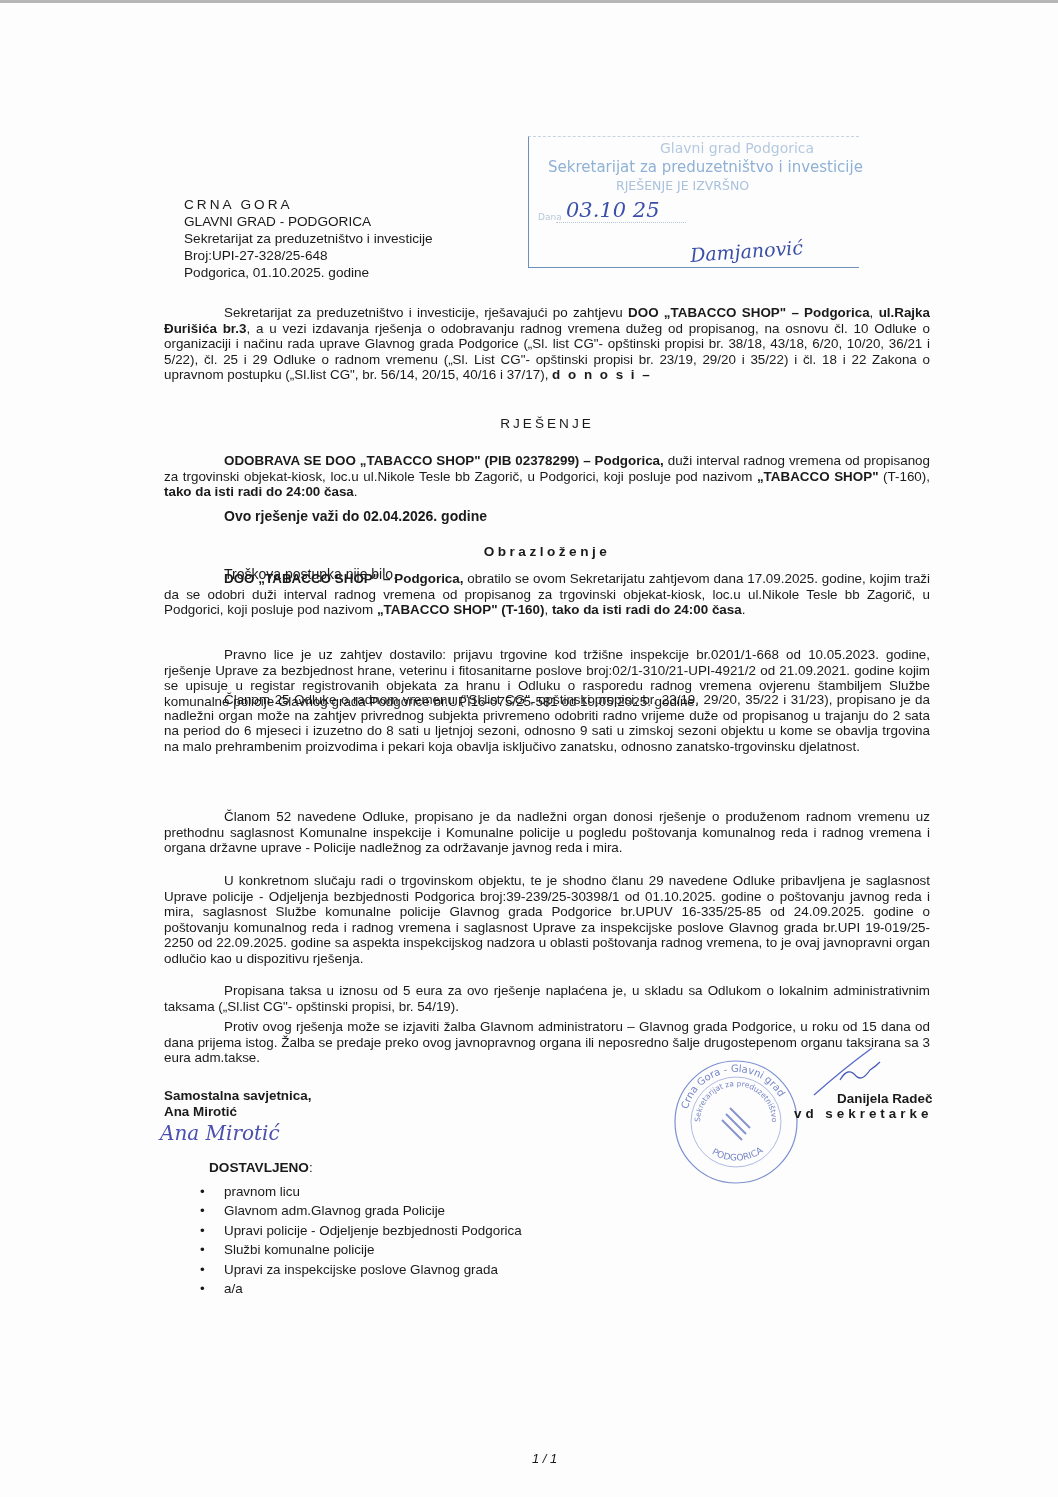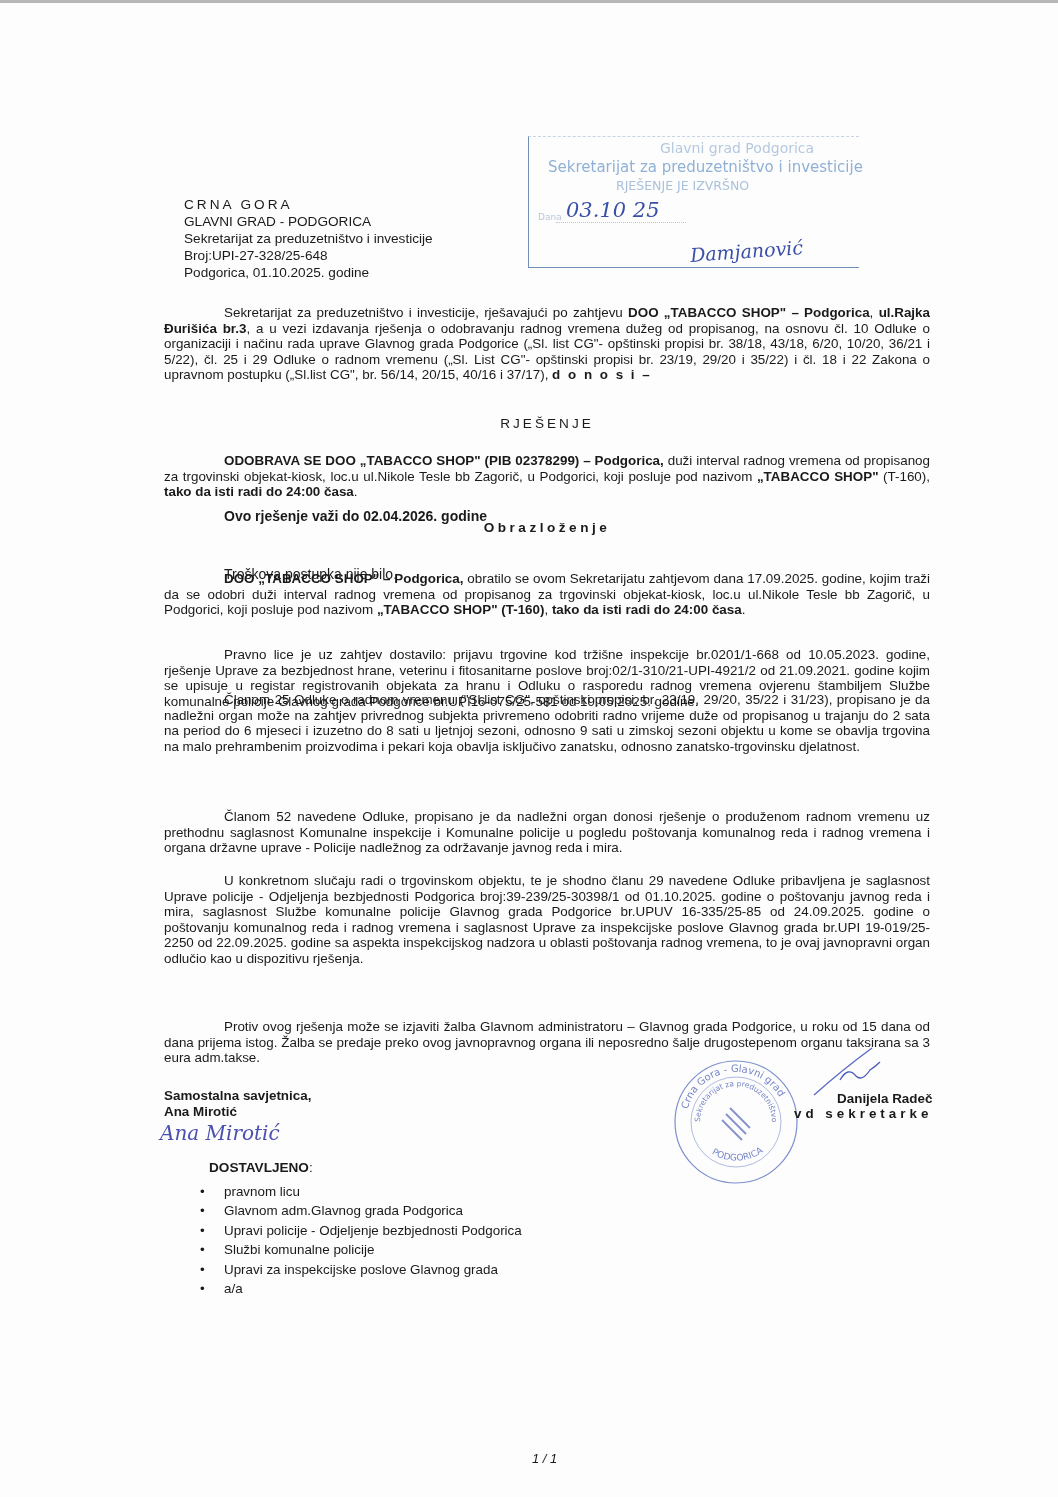--- a/index.html
+++ b/index.html
@@ -56,21 +56,21 @@
     <span class="ind"></span><span>Sekretarijat za preduzetništvo i investicije, rješavajući po zahtjevu </span><span class="b">DOO „TABACCO SHOP" – Podgorica</span><span>, </span><span class="b">ul.Rajka Đurišića br.3</span><span>, a u vezi izdavanja rješenja o odobravanju radnog vremena dužeg od propisanog, na osnovu čl. 10 Odluke o organizaciji i načinu rada uprave Glavnog grada Podgorice („Sl. list CG"- opštinski propisi br. 38/18, 43/18, 6/20, 10/20, 36/21 i 5/22), čl. 25 i 29 Odluke o radnom vremenu („Sl. List  CG"- opštinski propisi br. 23/19, 29/20 i 35/22) i čl. 18 i 22 Zakona o upravnom postupku („Sl.list CG", br. 56/14, 20/15, 40/16 i 37/17), </span><span class="b" style="letter-spacing:2px;">d o n o s i –</span>
   </div>
 
   <div class="center-title" style="top:416px;">RJEŠENJE</div>
   <div class="para" style="top:453px;">
     <span class="ind"></span><span class="b">ODOBRAVA SE DOO „TABACCO SHOP" (PIB 02378299) – Podgorica,</span><span> duži interval radnog vremena od propisanog za trgovinski objekat-kiosk, loc.u ul.Nikole Tesle bb Zagorič, u Podgorici, koji posluje pod nazivom </span><span class="b">„TABACCO SHOP"</span><span> (T-160), </span><span class="b">tako da isti radi do 24:00 časa</span><span>.</span>
   </div>
   <div class="indent-line b" style="top:508px;">Ovo rješenje važi do 02.04.2026. godine</div>
   <div class="indent-line" style="top:526px;margin-top:40px;">Troškova postupka nije bilo.</div>
 
-  <div class="center-title b" style="top:520px; letter-spacing:3.5px;">Obrazloženje</div>
+  <div class="center-title b" style="top:544px; letter-spacing:3.5px;">Obrazloženje</div>
 
   <div class="para" style="top:571px;">
     <span class="ind"></span><span class="b">DOO „TABACCO SHOP" – Podgorica,</span><span> obratilo se ovom Sekretarijatu zahtjevom dana 17.09.2025. godine, kojim traži da se odobri duži interval radnog vremena od propisanog za trgovinski objekat-kiosk, loc.u ul.Nikole Tesle bb Zagorič, u Podgorici, koji posluje pod nazivom </span><span class="b">„TABACCO SHOP" (T-160)</span><span>, </span><span class="b">tako da isti radi do 24:00 časa</span><span>.</span>
   </div>
 
   <div class="para" style="top:619px;margin-top:28px;">
     <span class="ind"></span><span>Pravno lice je uz zahtjev dostavilo: prijavu trgovine kod tržišne inspekcije br.0201/1-668 od 10.05.2023. godine, rješenje Uprave za bezbjednost hrane, veterinu i fitosanitarne poslove broj:02/1-310/21-UPI-4921/2 od 21.09.2021. godine kojim se upisuje u registar registrovanih objekata za hranu i Odluku o rasporedu radnog vremena ovjerenu štambiljem Službe komunalne policije Glavnog grada Podgorice br.UPI16-075/25-581 od 19.05.2025. godine.</span>
   </div>
 
   <div class="para" style="top:692px;">
@@ -78,35 +78,38 @@
   </div>
 
   <div class="para" style="top:809px;">
     <span class="ind"></span><span>Članom 52 navedene Odluke, propisano je da nadležni organ donosi rješenje o produženom radnom vremenu uz prethodnu saglasnost Komunalne inspekcije i Komunalne policije u pogledu poštovanja komunalnog reda i radnog vremena i organa državne uprave - Policije nadležnog za održavanje javnog reda i mira.</span>
   </div>
 
   <div class="para" style="top:873px;">
     <span class="ind"></span><span>U konkretnom slučaju radi o trgovinskom objektu, te je shodno članu 29 navedene Odluke pribavljena je saglasnost Uprave policije - Odjeljenja bezbjednosti Podgorica broj:39-239/25-30398/1 od 01.10.2025. godine o poštovanju javnog reda i mira, saglasnost Službe komunalne policije Glavnog grada Podgorice br.UPUV 16-335/25-85 od 24.09.2025. godine o poštovanju komunalnog reda i radnog vremena i saglasnost Uprave za inspekcijske poslove Glavnog grada br.UPI 19-019/25-2250 od 22.09.2025. godine sa aspekta inspekcijskog nadzora u oblasti poštovanja radnog vremena, to je ovaj javnopravni organ odlučio kao u dispozitivu rješenja.</span>
   </div>
 
+  <div class="para" style="top:983px;">
+    <span class="ind"></span><span>Propisana taksa u iznosu od 5 eura za ovo rješenje naplaćena je, u skladu sa Odlukom o lokalnim administrativnim taksama („Sl.list CG"- opštinski propisi, br. 54/19).</span>
+  </div>
 
   <div class="para" style="top:1019px;">
     <span class="ind"></span><span>Protiv ovog rješenja može se izjaviti žalba Glavnom administratoru – Glavnog grada Podgorice, u roku od 15 dana od dana prijema istog. Žalba se predaje preko ovog javnopravnog organa ili neposredno šalje drugostepenom organu taksirana sa 3 eura adm.takse.</span>
   </div>
 
   <div class="sig-block">
     <div class="b"><span>Samostalna savjetnica</span>,</div>
     <div class="b">Ana Mirotić</div>
   </div>
   <div class="hand" style="left:160px; top:1121px; font-size:20px; color:#4a4fb0;">Ana Mirotić</div>
 
   <div class="dost b"><span>DOSTAVLJENO</span><span style="font-weight:normal;">:</span></div>
   <ul class="dost-list">
     <li><span class="bullet">•</span><span>pravnom licu</span></li>
-    <li><span class="bullet">•</span><span>Glavnom adm.Glavnog grada Podgorica</span></li>
+    <li><span class="bullet">•</span><span>Glavnom adm.Glavnog grada Policije</span></li>
     <li><span class="bullet">•</span><span>Upravi policije - Odjeljenje bezbjednosti Podgorica</span></li>
     <li><span class="bullet">•</span><span>Službi komunalne policije</span></li>
     <li><span class="bullet">•</span><span>Upravi za inspekcijske poslove Glavnog grada</span></li>
     <li><span class="bullet">•</span><span>a/a</span></li>
   </ul>
 
   <svg class="seal" viewBox="0 0 128 128">
     <defs>
       <path id="sealTop" d="M 14 64 A 50 50 0 0 1 114 64"></path>
       <path id="sealInner" d="M 28 64 A 36 36 0 0 1 100 64"></path>

